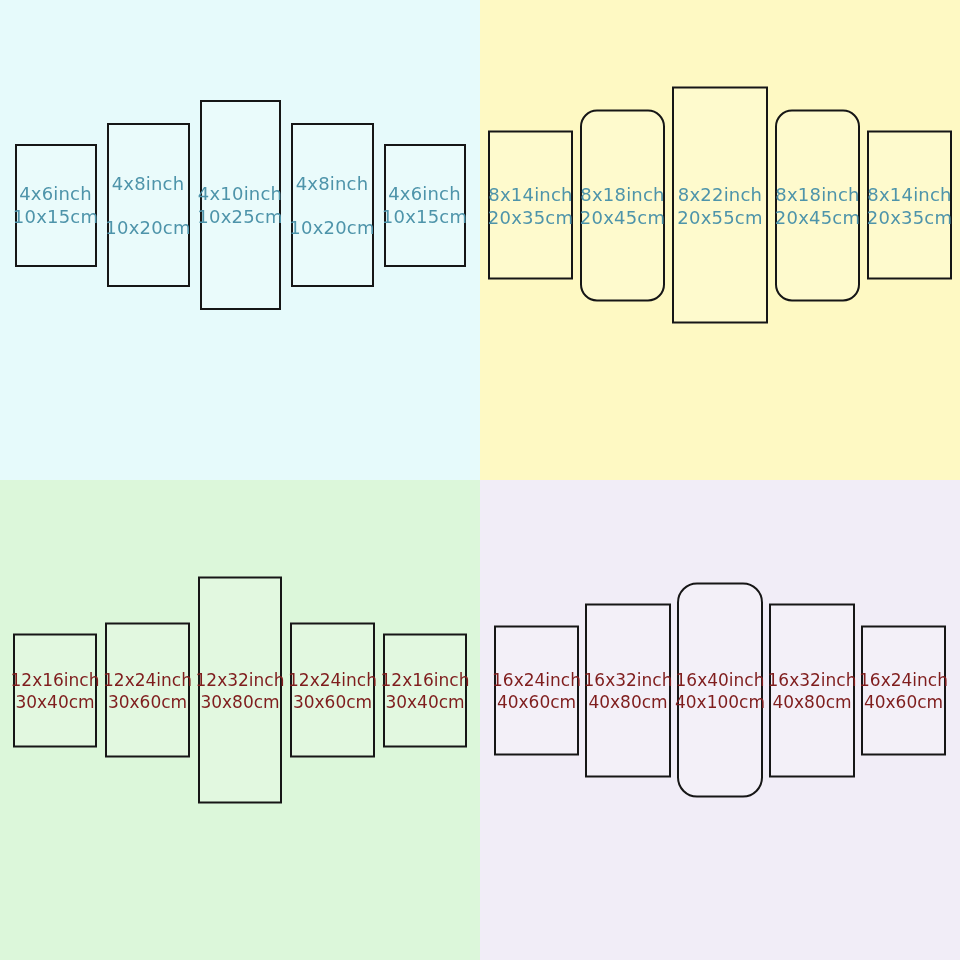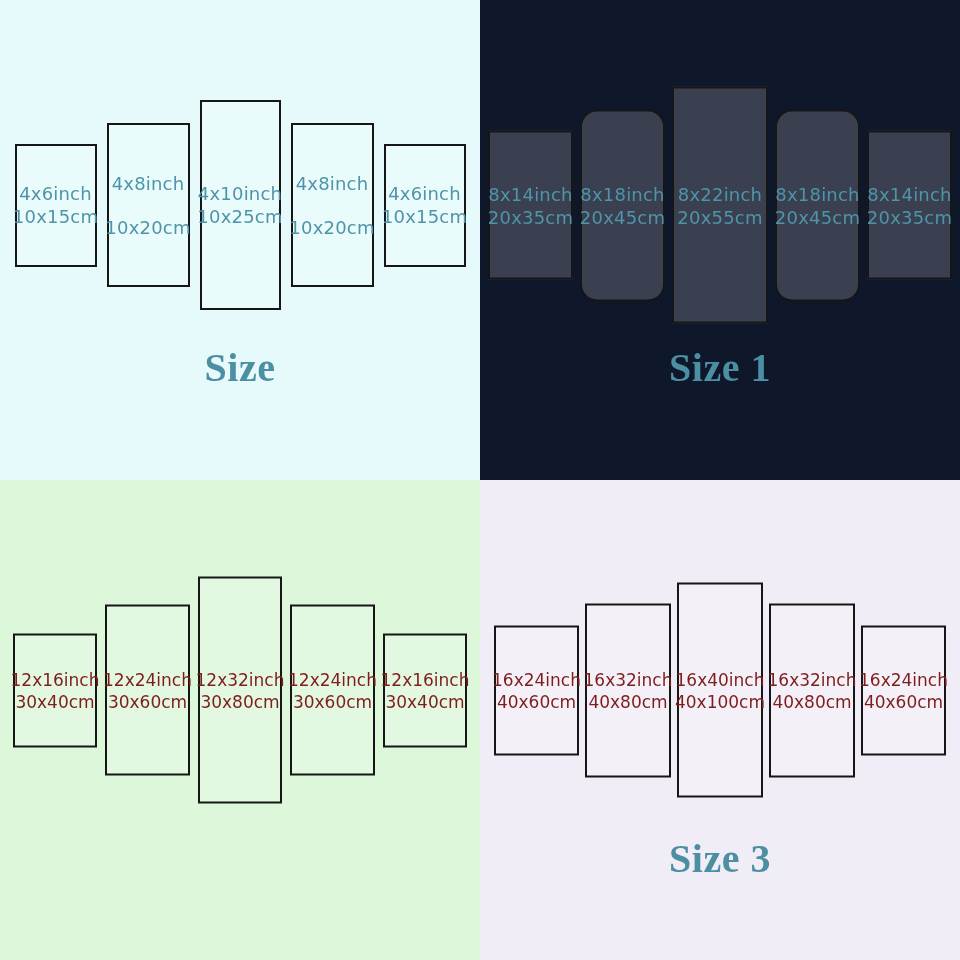--- a/index.html
+++ b/index.html
@@ -5,21 +5,21 @@
   html,body{margin:0;padding:0;background:#ffffff;}
   .sheet{
     width:960px;height:960px;
     display:grid;
     grid-template-columns:480px 480px;
     grid-template-rows:480px 480px;
     font-family:"DejaVu Sans","Liberation Sans",sans-serif;
   }
   .quad{position:relative;overflow:hidden;}
   .q-tl{background:#e6fafb;}
-  .q-tr{background:#0f172a;}
+  .q-tr{background:#fef9c3;}
   .q-bl{background:#dcf7da;}
   .q-br{background:#f1edf7;}
 
   .row{
     position:absolute;left:0;width:100%;
     display:flex;justify-content:center;align-items:center;
   }
   .q-tl .row,.q-tr .row{top:205px;transform:translateY(-50%);}
   .q-bl .row,.q-br .row{top:210px;transform:translateY(-50%);}
   .q-tl .row{gap:10px;}
@@ -42,26 +42,26 @@
   
   .q-tl .p1,.q-tl .p5{width:82px;height:123px;}
   .q-tl .p2,.q-tl .p4{width:83px;height:164px;gap:21px;}
   .q-tl .p3{width:81px;height:210px;}
 
   .q-tr .p1,.q-tr .p5{width:85px;height:149px;}
   .q-tr .p2,.q-tr .p4{width:85px;height:192px;border-radius:17px;}
   .q-tr .p3{width:96px;height:237px;}
 
   .q-bl .p1,.q-bl .p5{width:84px;height:114px;}
-  .q-bl .p2,.q-bl .p4{width:85px;height:171px;}
+  .q-bl .p2,.q-bl .p4{width:85px;height:135px;}
   .q-bl .p3{width:84px;height:227px;}
 
   .q-br .p1,.q-br .p5{width:85px;height:130px;align-items:center;}
   .q-br .p2,.q-br .p4{width:86px;height:174px;}
-  .q-br .p3{width:86px;height:215px;}
+  .q-br .p3{width:86px;height:215px;border-radius:20px;}
 
   .title{
     position:absolute;left:0;width:100%;margin:0;
     text-align:center;
     font-family:"Liberation Serif","DejaVu Serif",serif;
     font-weight:700;
     font-size:40px;
     color:#4c8ea2;
     transform:translateY(-50%);
     letter-spacing:0.5px;
@@ -90,21 +90,20 @@
       </div>
       <div class="panel p4">
         <div class="dim">4x8inch</div>
         <div class="dim">10x20cm</div>
       </div>
       <div class="panel p5">
         <div class="dim">4x6inch</div>
         <div class="dim">10x15cm</div>
       </div>
     </div>
-    <h2 class="title">Size</h2>
   </section>
 
   <section class="quad q-tr">
     <div class="row">
       <div class="panel p1">
         <div class="dim">8x14inch</div>
         <div class="dim">20x35cm</div>
       </div>
       <div class="panel p2">
         <div class="dim">8x18inch</div>
@@ -116,21 +115,20 @@
       </div>
       <div class="panel p4">
         <div class="dim">8x18inch</div>
         <div class="dim">20x45cm</div>
       </div>
       <div class="panel p5">
         <div class="dim">8x14inch</div>
         <div class="dim">20x35cm</div>
       </div>
     </div>
-    <h2 class="title">Size 1</h2>
   </section>
 
   <section class="quad q-bl">
     <div class="row">
       <div class="panel p1">
         <div class="dim">12x16inch</div>
         <div class="dim">30x40cm</div>
       </div>
       <div class="panel p2">
         <div class="dim">12x24inch</div>
@@ -167,16 +165,15 @@
       </div>
       <div class="panel p4">
         <div class="dim">16x32inch</div>
         <div class="dim">40x80cm</div>
       </div>
       <div class="panel p5">
         <div class="dim">16x24inch</div>
         <div class="dim">40x60cm</div>
       </div>
     </div>
-    <h2 class="title">Size 3</h2>
   </section>
 
 </div>
 
 </body></html>

